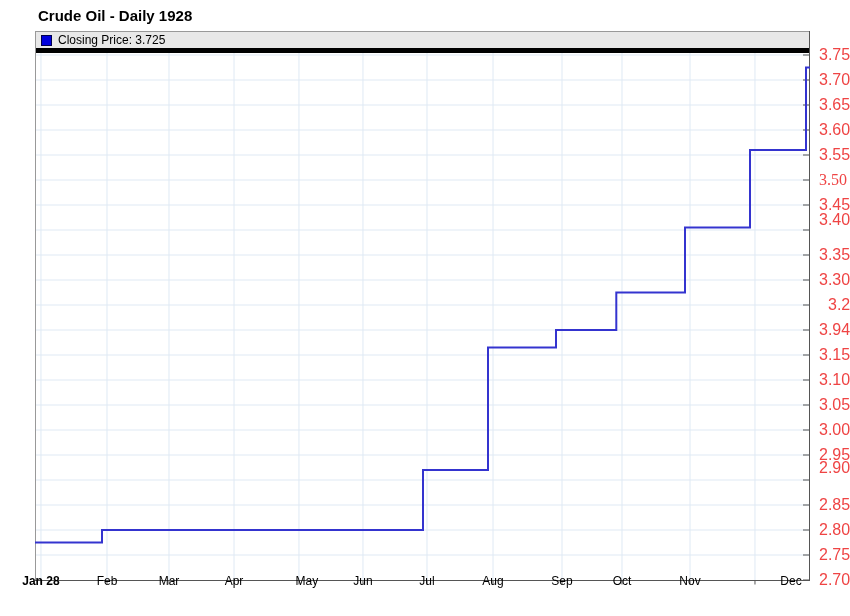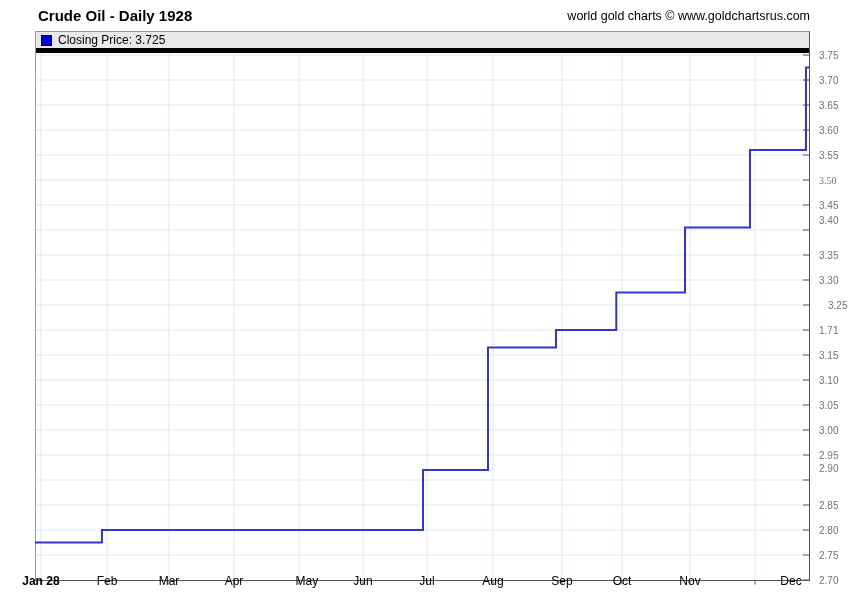--- a/index.html
+++ b/index.html
@@ -74,22 +74,22 @@
     transform: translateX(-50%);
     font-size: 12px;
     color: #000000;
     white-space: nowrap;
   }
   .x-label.bold { font-weight: bold; }
   .y-label {
     position: absolute;
     left: 0;
     transform: translateY(-50%);
-    font-size: 10px;
-    color: #737373;
+    font-size: 16px;
+    color: #ef4444;
     white-space: nowrap;
   }
   #x-axis-labels {
     position: absolute;
     left: 35px;
     top: 574px;
     width: 775px;
     height: 16px;
   }
   #y-axis-labels {
@@ -98,21 +98,20 @@
     top: 31px;
     width: 30px;
     height: 556px;
   }
 </style>
 </head>
 <body>
 
 <div id="canvas">
   <div id="chart-title">Crude Oil - Daily 1928</div>
-  <div id="copyright">world gold charts © www.goldchartsrus.com</div>
 
   <div id="chart-frame">
     <svg id="plot-svg" width="775" height="556" viewBox="0 0 775 556">
         <rect x="0" y="0" width="775" height="549" fill="#ffffff"></rect>
         <line x1="0" y1="24" x2="775" y2="24" stroke="#dfe9f4" stroke-width="1"></line>
         <line x1="768" y1="24" x2="775" y2="24" stroke="#555555" stroke-width="1"></line>
         <line x1="0" y1="48.99999999999994" x2="775" y2="48.99999999999994" stroke="#dfe9f4" stroke-width="1"></line>
         <line x1="768" y1="48.99999999999994" x2="775" y2="48.99999999999994" stroke="#555555" stroke-width="1"></line>
         <line x1="0" y1="74.00000000000006" x2="775" y2="74.00000000000006" stroke="#dfe9f4" stroke-width="1"></line>
         <line x1="768" y1="74.00000000000006" x2="775" y2="74.00000000000006" stroke="#555555" stroke-width="1"></line>
@@ -208,21 +207,21 @@
       <span class="y-label" style="top: 49px;">3.70</span>
       <span class="y-label" style="top: 74px;">3.65</span>
       <span class="y-label" style="top: 99px;">3.60</span>
       <span class="y-label" style="top: 124px;">3.55</span>
       <span class="y-label" style="top: 149px; font-family: Liberation Serif, serif;">3.50</span>
       <span class="y-label" style="top: 174px;">3.45</span>
       <span class="y-label" style="top: 189px;">3.40</span>
       <span class="y-label" style="top: 224px;">3.35</span>
       <span class="y-label" style="top: 249px;">3.30</span>
       <span class="y-label" style="top: 274px; margin-left: 9px;">3.25</span>
-      <span class="y-label" style="top: 299px;">1.71</span>
+      <span class="y-label" style="top: 299px;">3.94</span>
       <span class="y-label" style="top: 324px;">3.15</span>
       <span class="y-label" style="top: 349px;">3.10</span>
       <span class="y-label" style="top: 374px;">3.05</span>
       <span class="y-label" style="top: 399px;">3.00</span>
       <span class="y-label" style="top: 424px;">2.95</span>
       <span class="y-label" style="top: 437px;">2.90</span>
       <span class="y-label" style="top: 474px;">2.85</span>
       <span class="y-label" style="top: 499px;">2.80</span>
       <span class="y-label" style="top: 524px;">2.75</span>
       <span class="y-label" style="top: 549px;">2.70</span>

